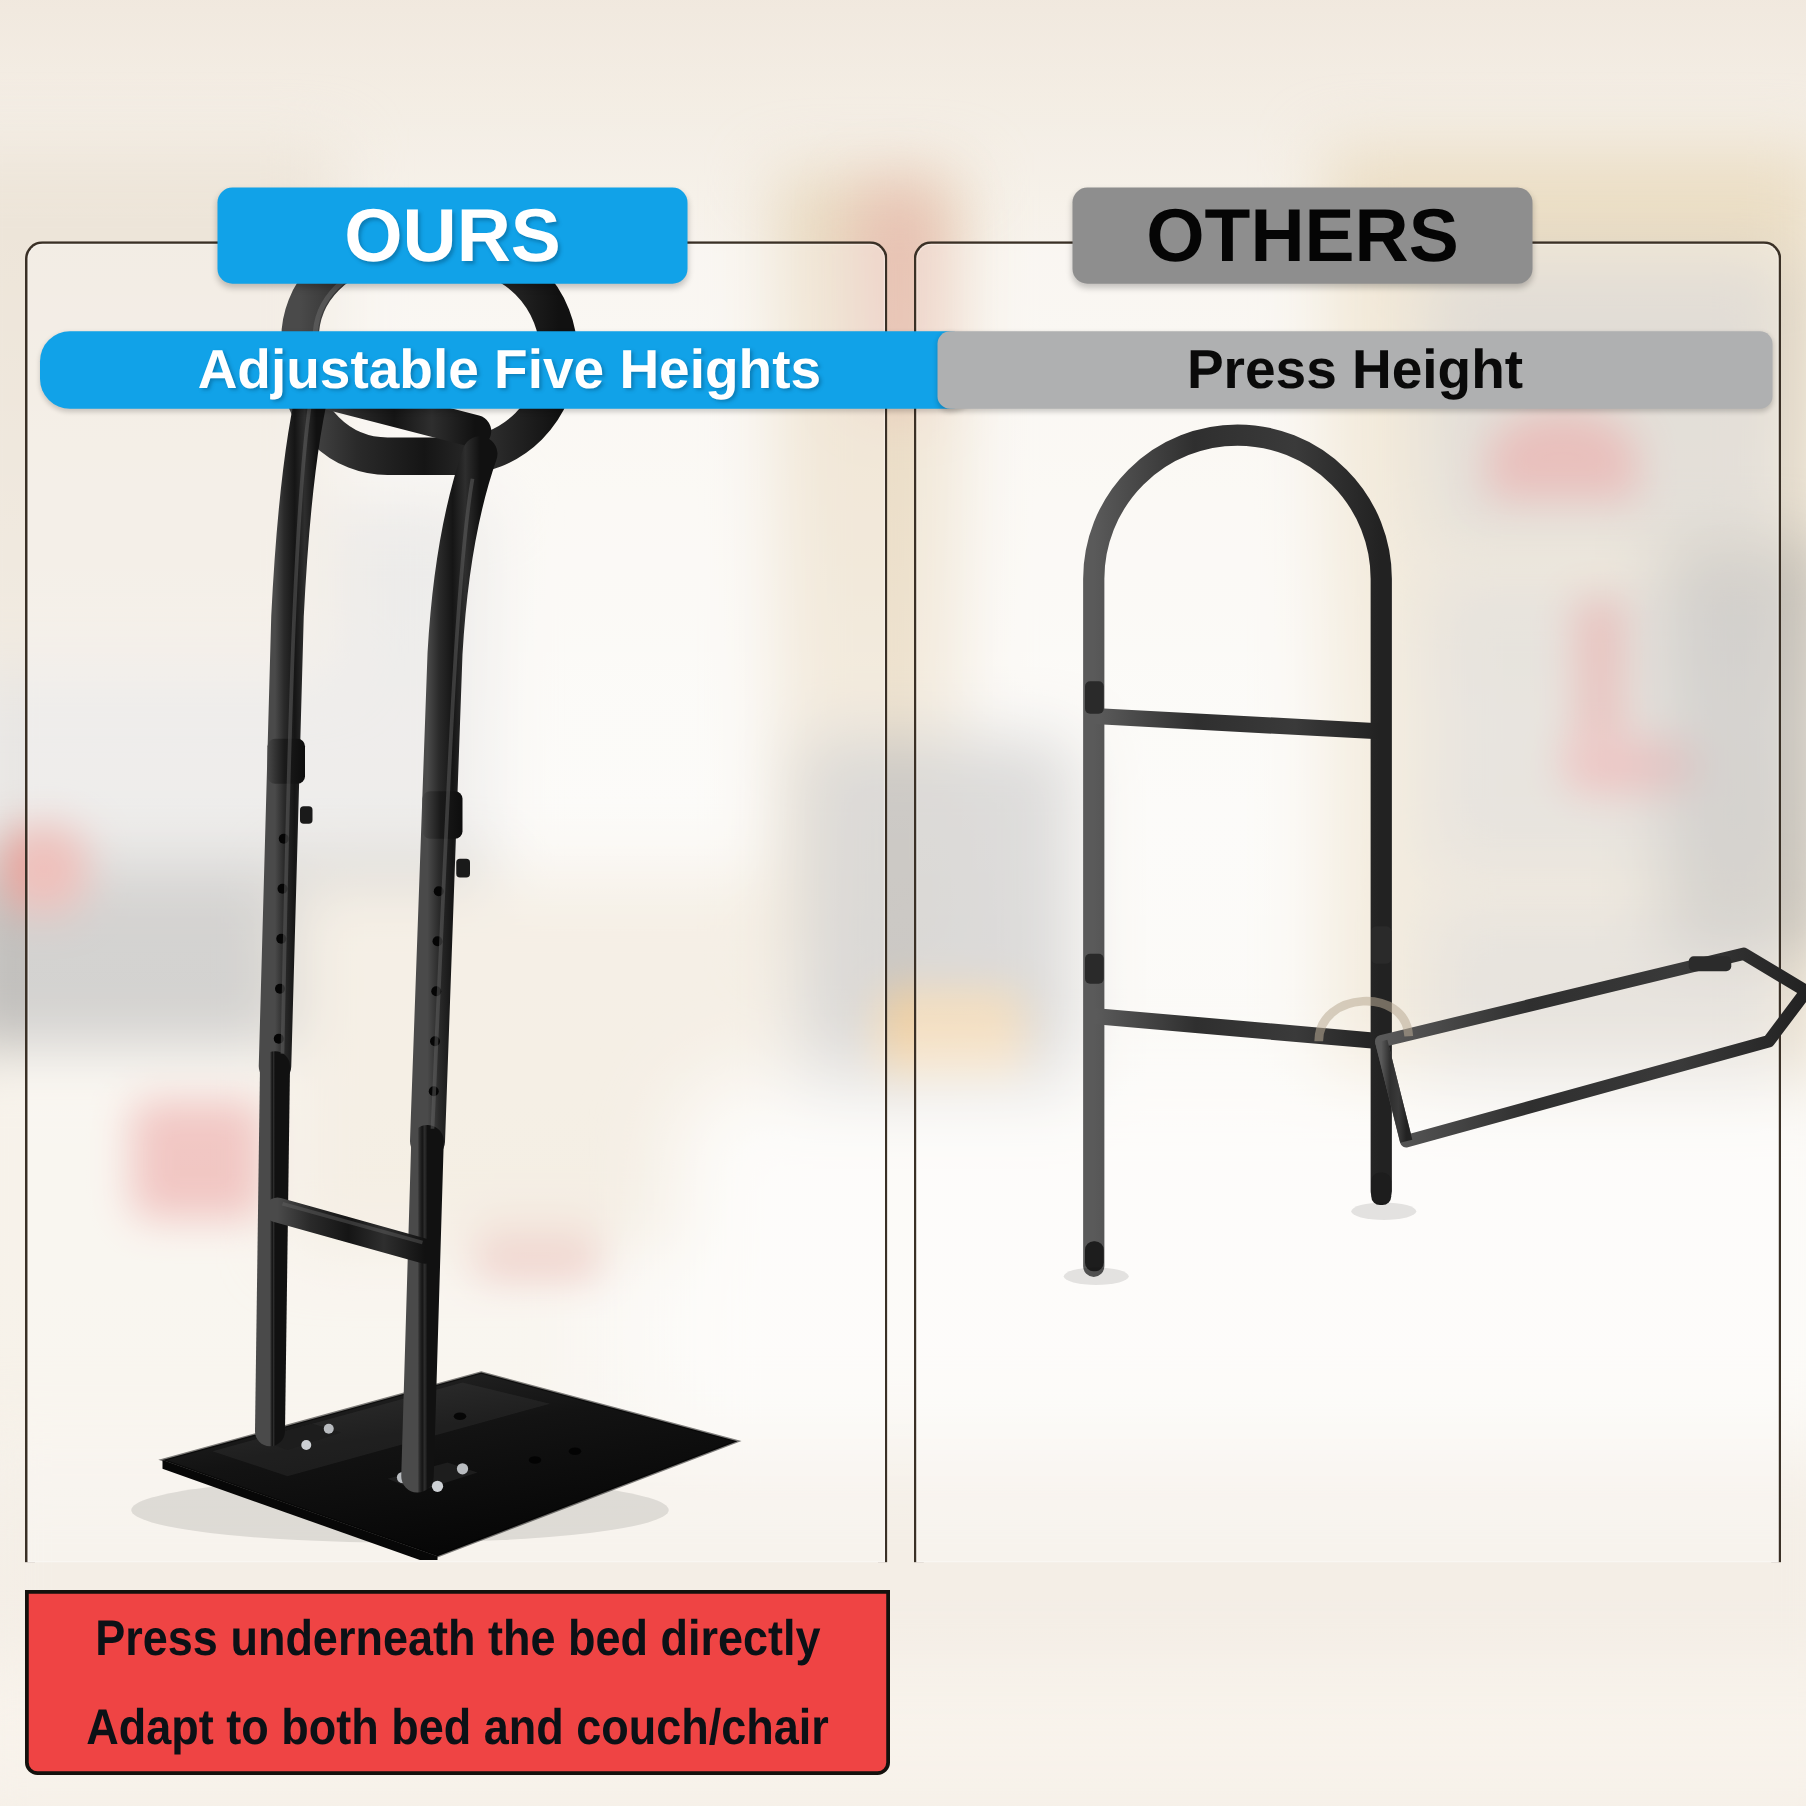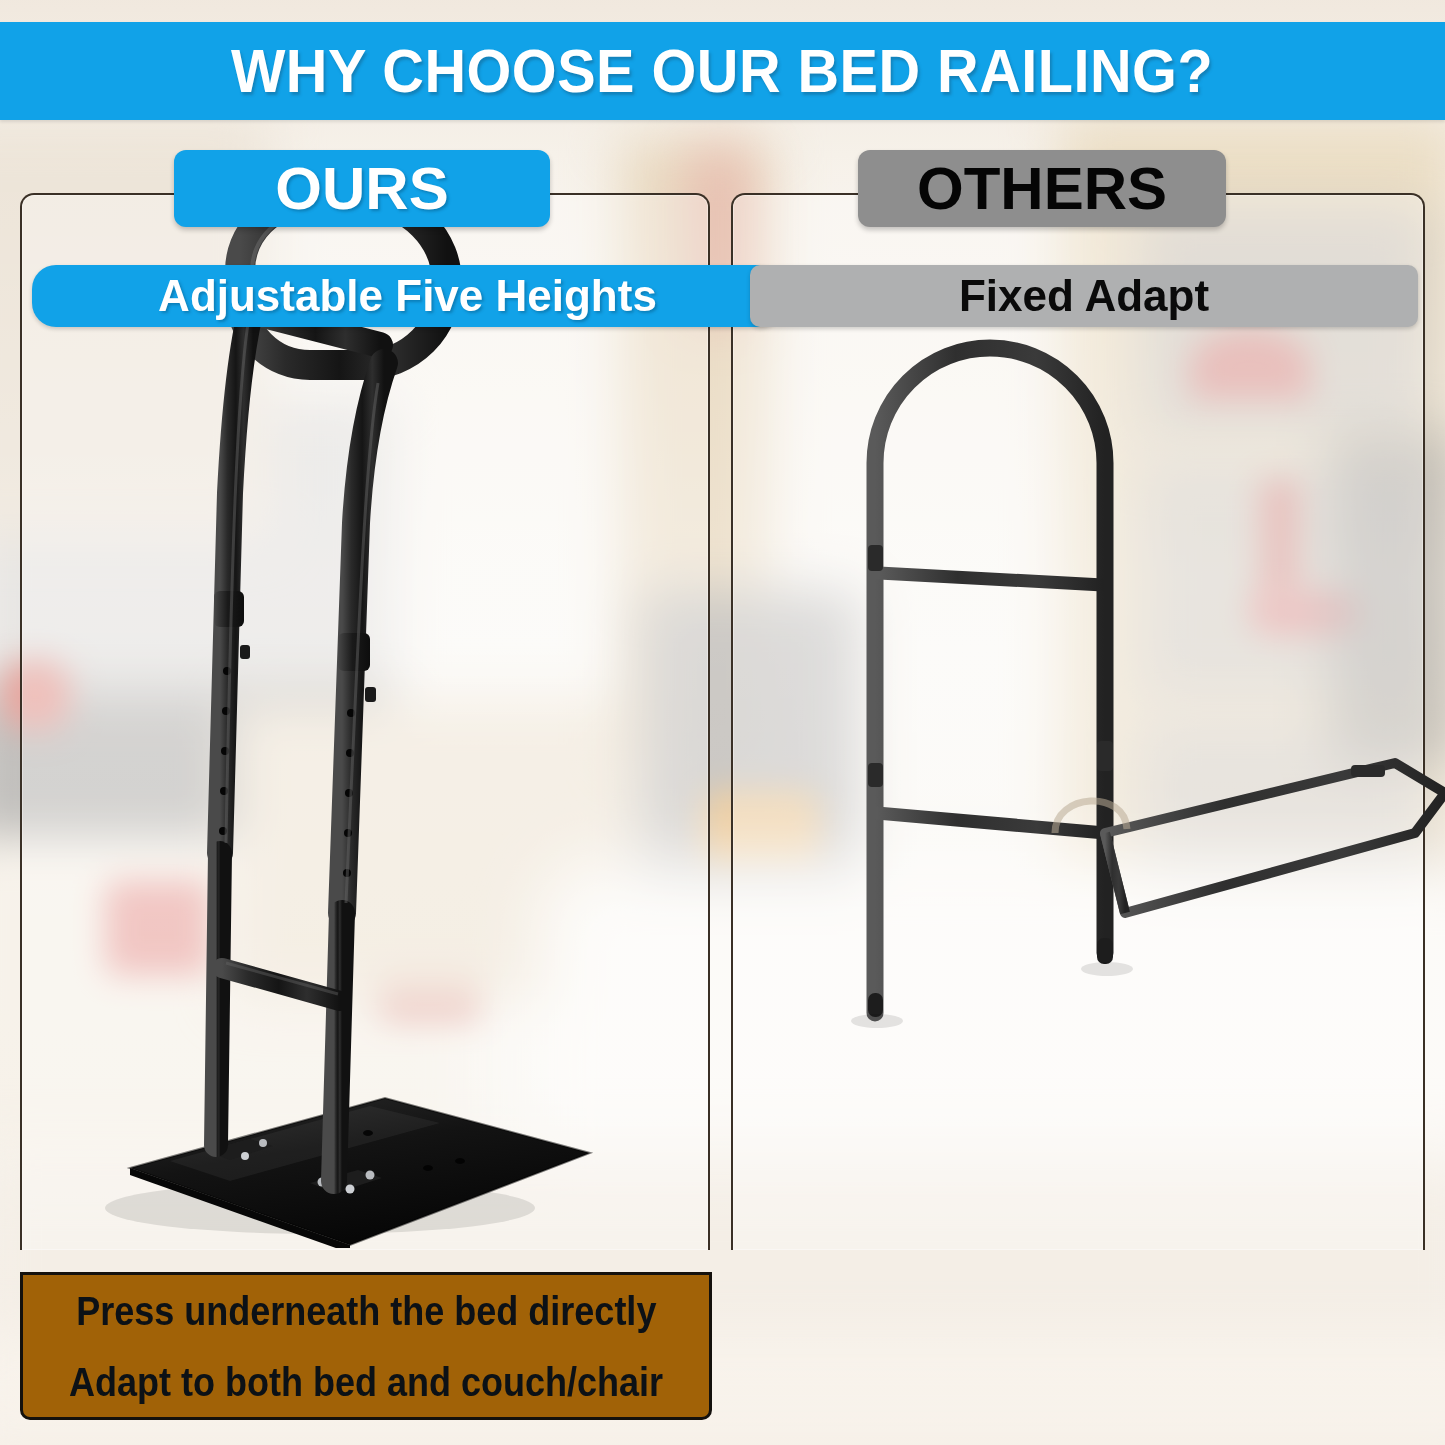--- a/index.html
+++ b/index.html
@@ -69,21 +69,21 @@
   .feature-left .feature-label{color:#fff;text-shadow:2px 2px 3px rgba(0,60,95,.35);}
   .feature-right .feature-label{color:#0a0a0a;}
 
   
   .caption{
     position:absolute;top:1272px;height:142px;border-radius:0 0 10px 10px;
     border:3px solid #14110d;border-top-width:3px;
     display:flex;flex-direction:column;align-items:center;justify-content:center;
     z-index:7;
   }
-  .cap-left{left:20px;width:686px;background:#a16207;gap:21px;}
+  .cap-left{left:20px;width:686px;background:#ef4444;gap:21px;}
   .cap-right{right:20px;width:690px;background:#a9aaab;}
   .cap-line{
     font-weight:bold;font-size:40px;line-height:50px;white-space:nowrap;
     transform:scaleX(.9);transform-origin:center;
   }
   .cap-left .cap-line{color:#0c1116;}
   .cap-right .cap-line{color:#0a0a0a;}
 
   
   .rail-ours{position:absolute;left:20px;top:193px;width:686px;height:1055px;z-index:4;}
@@ -120,23 +120,20 @@
     <div class="bl2" style="left:1190px;top:330px;width:120px;height:70px;background:#cc4a44;border-radius:50% 50% 0 0;opacity:.8;"></div>
     <div class="bl" style="left:1330px;top:430px;width:130px;height:330px;background:#4c4a47;opacity:.5;"></div>
 
     <div class="bl3" style="left:540px;top:860px;width:960px;height:400px;background:#faf7f2;border-radius:60px 20px 0 0;"></div>
     <div class="bl3" style="left:-40px;top:1160px;width:1540px;height:330px;background:#ece2d4;"></div>
     <div class="bl" style="left:-40px;top:1330px;width:1540px;height:120px;background:#f3eade;"></div>
 
     <div style="position:absolute;inset:0;background:linear-gradient(180deg,rgba(255,255,255,.30),rgba(255,255,255,.52) 40%,rgba(255,255,255,.40));"></div>
   </div>
 
-  <div class="banner">
-    <div class="banner-title">WHY CHOOSE OUR BED RAILING?</div>
-  </div>
 
   <div class="panel panel-left">
     <div class="panel-veil"></div>
   </div>
 
   <svg class="rail-ours" viewBox="0 0 686 1055">
     <defs>
       <linearGradient id="tubeG" x1="0" y1="0" x2="1" y2="0">
         <stop offset="0%" stop-color="#4a4a4a"></stop>
         <stop offset="22%" stop-color="#2a2a2a"></stop>
@@ -261,21 +258,21 @@
     <span class="tag-label">OURS</span>
   </div>
   <div class="tag tag-others">
     <span class="tag-label">OTHERS</span>
   </div>
 
   <div class="feature feature-left">
     <span class="feature-label">Adjustable Five Heights</span>
   </div>
   <div class="feature feature-right">
-    <span class="feature-label">Fixed Adapt</span>
+    <span class="feature-label">Press Height</span>
   </div>
 
   <div class="caption cap-left">
     <span class="cap-line">Press underneath the bed directly</span>
     <span class="cap-line">Adapt to both bed and couch/chair</span>
   </div>
 
 </div>
 
 </body></html>

